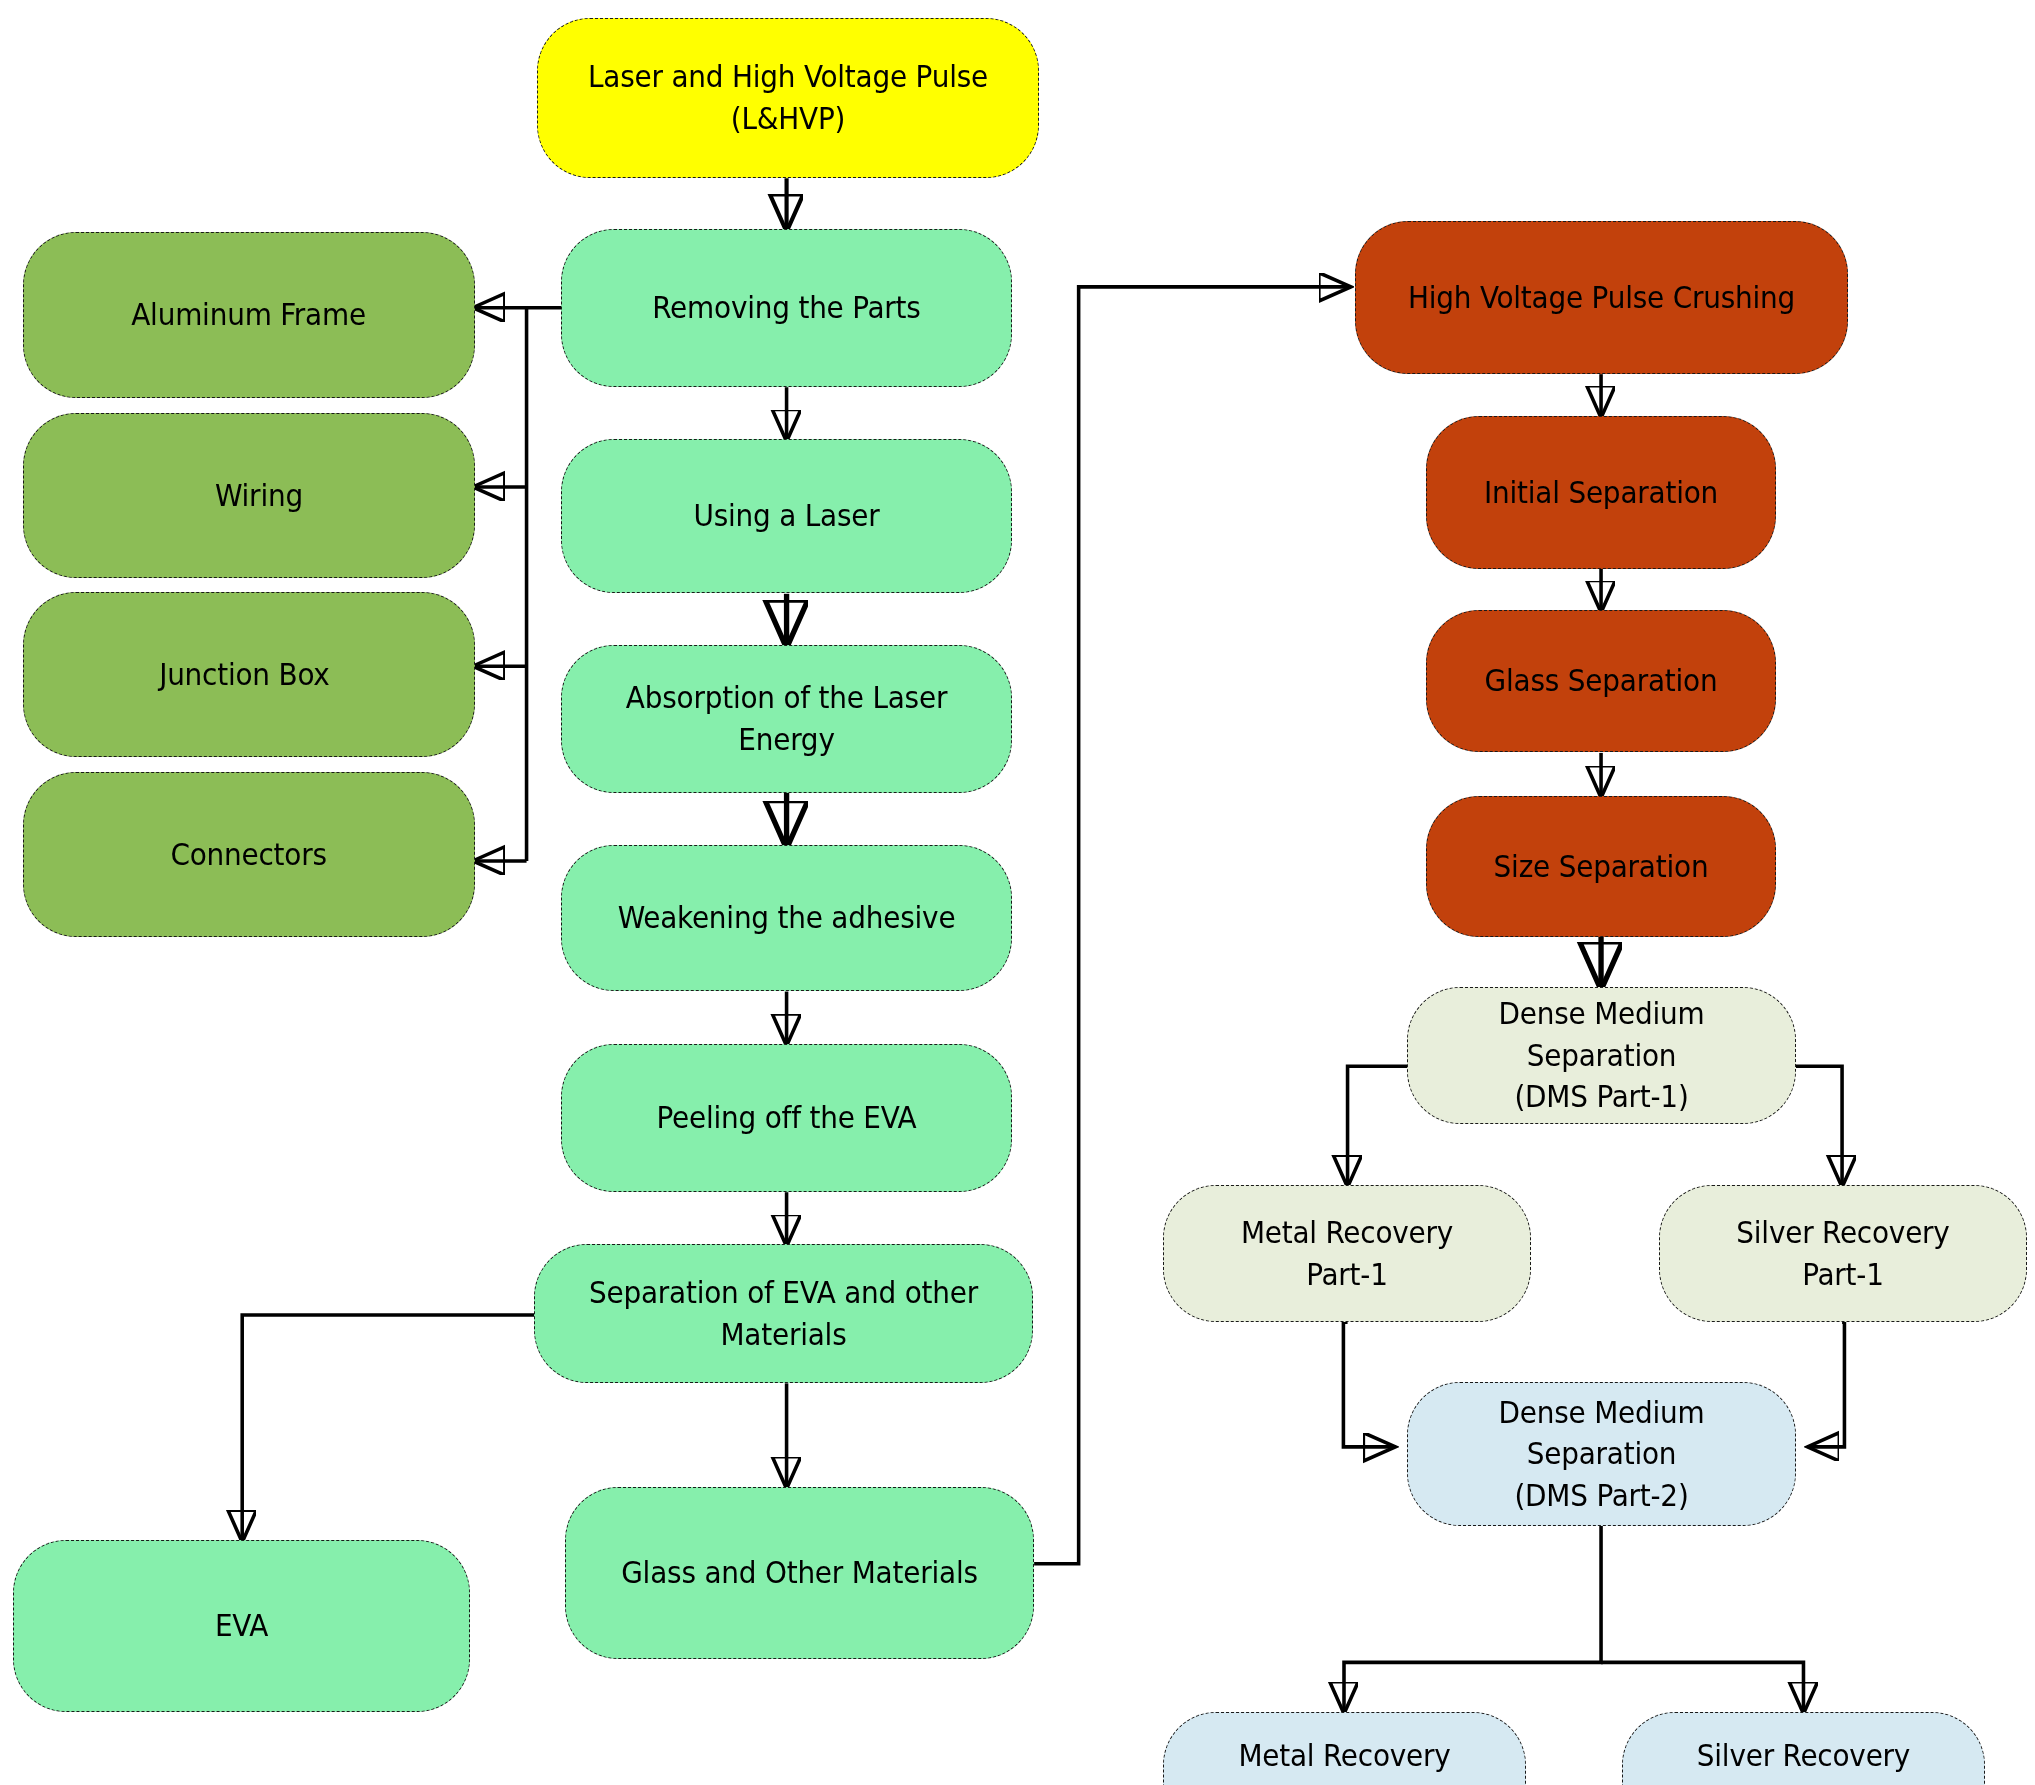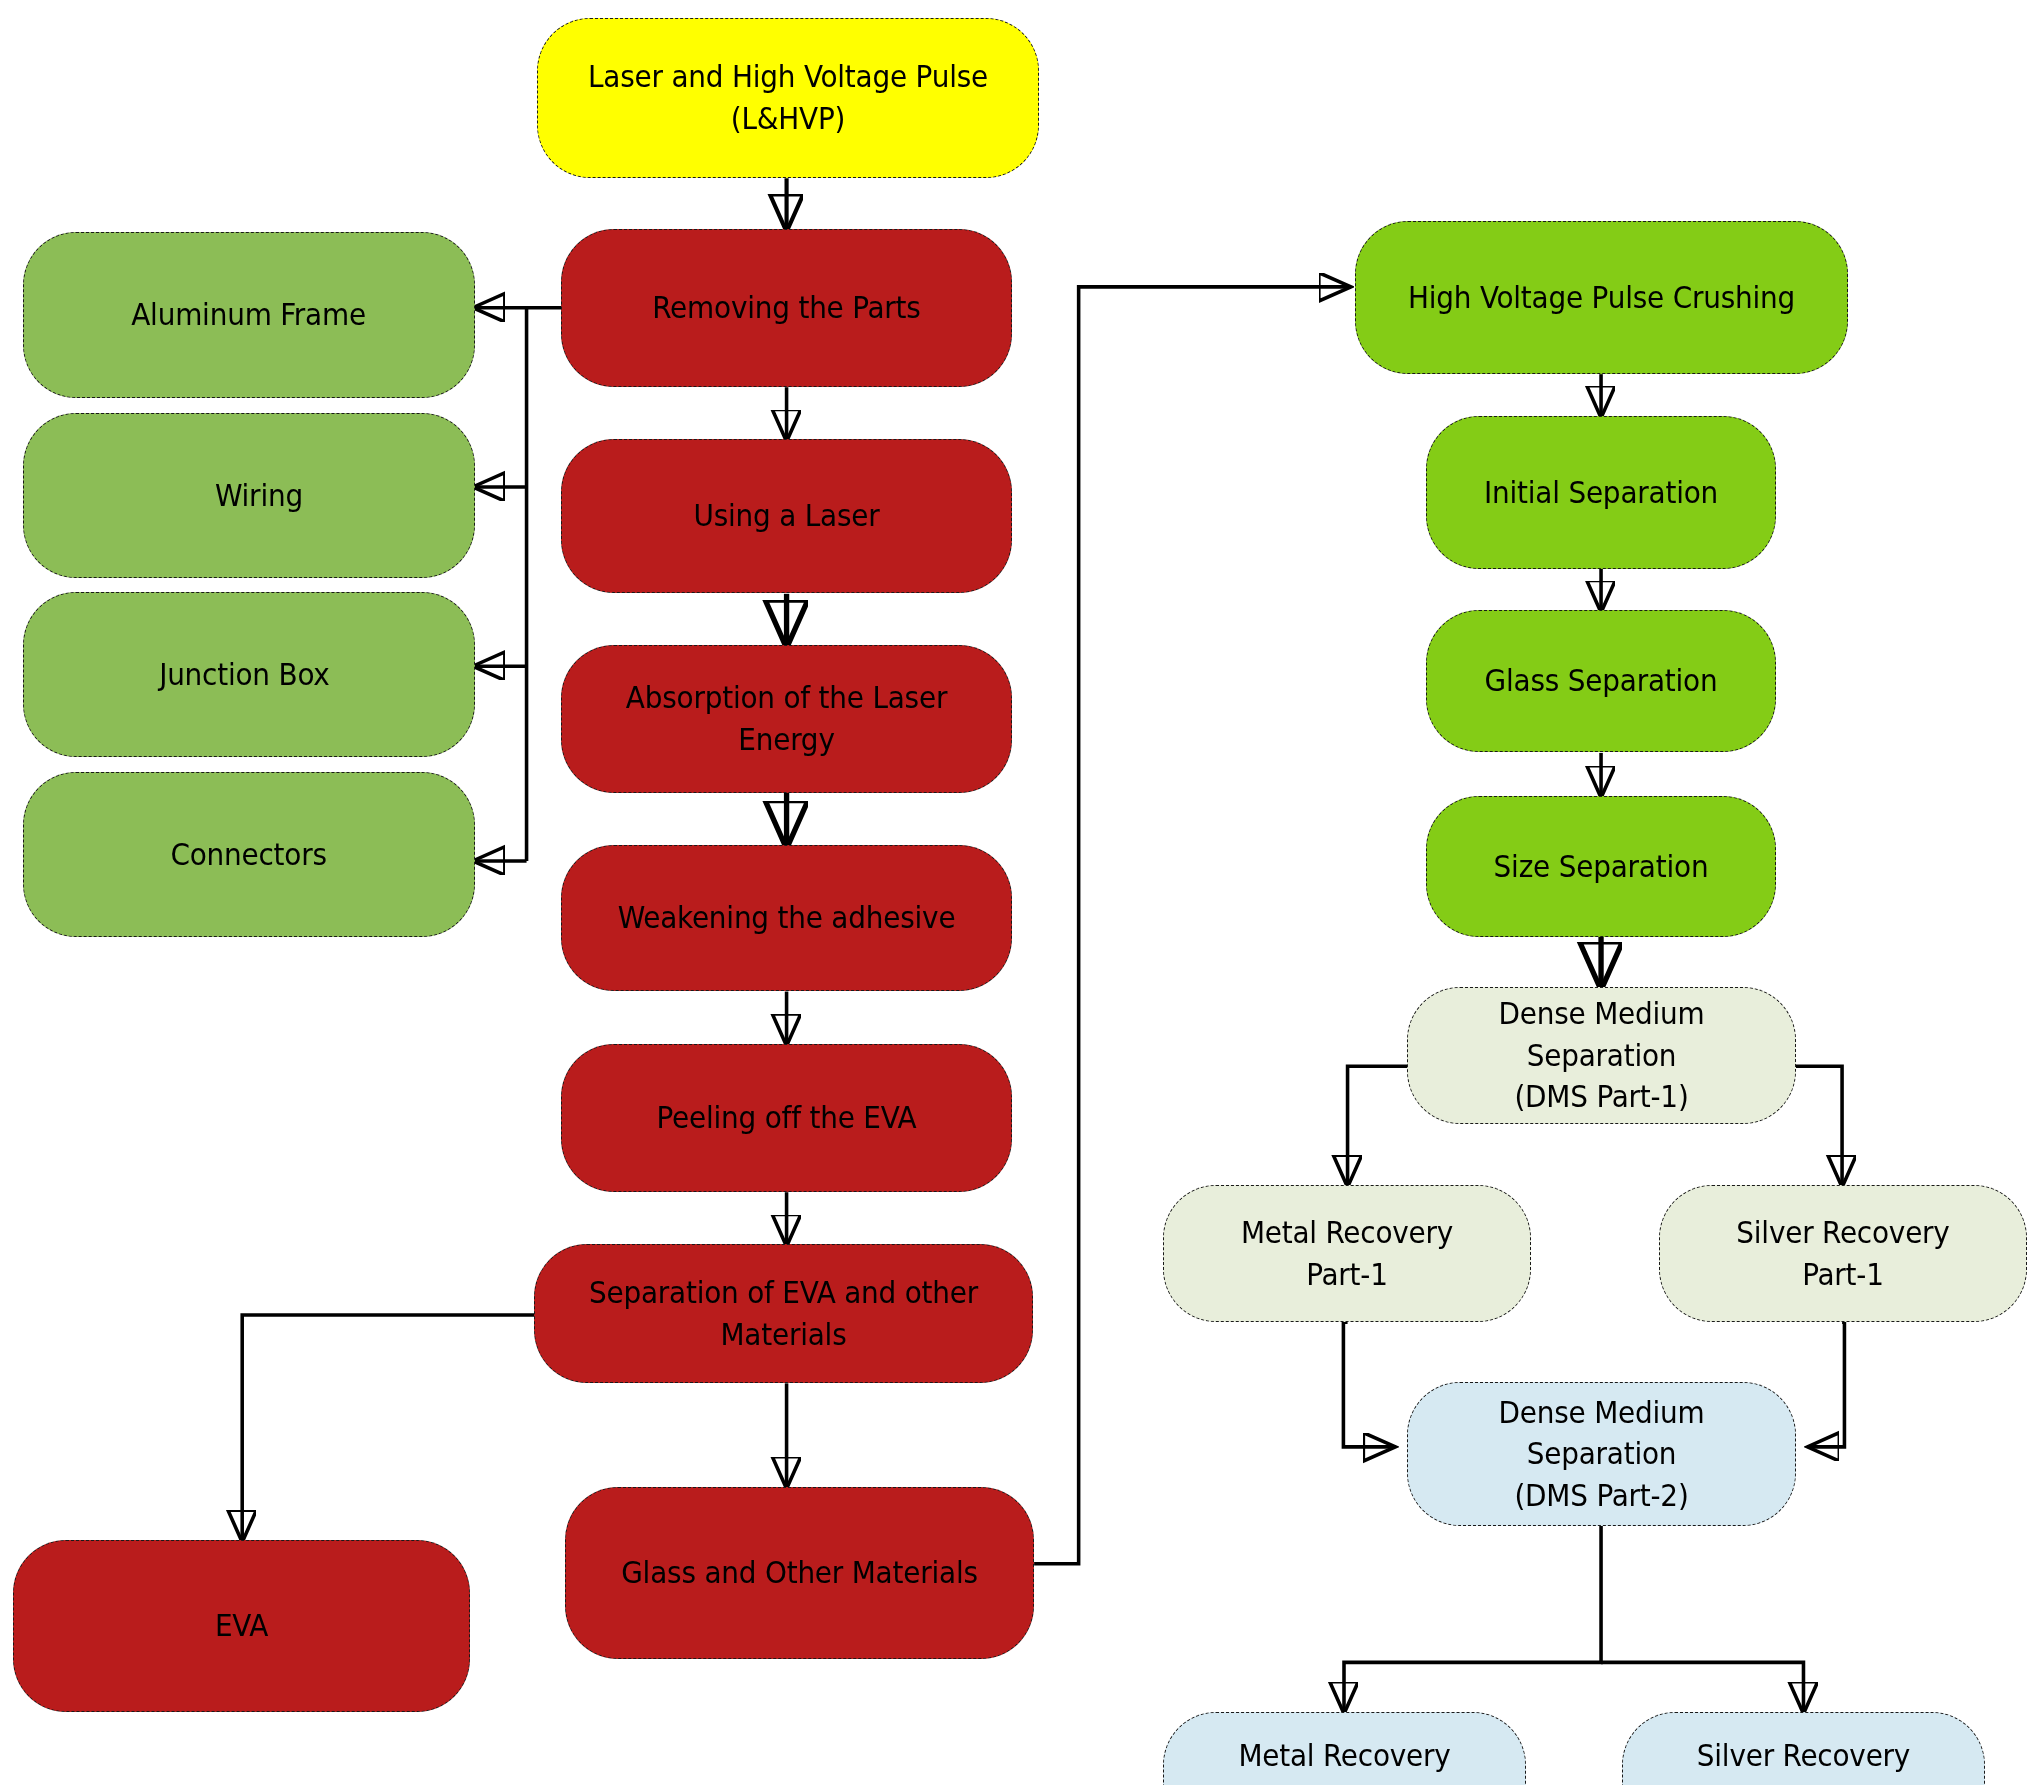--- a/index.html
+++ b/index.html
@@ -29,22 +29,22 @@
     font-size: 31px;
     line-height: 1.34;
     padding: 4.7px 15.4px;
     white-space: pre-line;
     font-family: "DejaVu Sans", "Liberation Sans", sans-serif;
     font-stretch: condensed;
     letter-spacing: -0.2px;
   }
   .node.start  { background: #ffff00; }
   .node.part   { background: #8cbd56; margin-top: 8px; }
-  .node.proc   { background: #b91c1c; }
-  .node.crush  { background: #84cc16; }
+  .node.proc   { background: #86efac; }
+  .node.crush  { background: #c2410c; }
   .node.dms1   { background: #e8eedb; }
   .node.dms2   { background: #d6e9f2; }
 
   svg.edges {
     position: absolute;
     left: 0; top: 0;
     width: 2035px;
     height: 1786px;
     pointer-events: none;
     overflow: visible;

